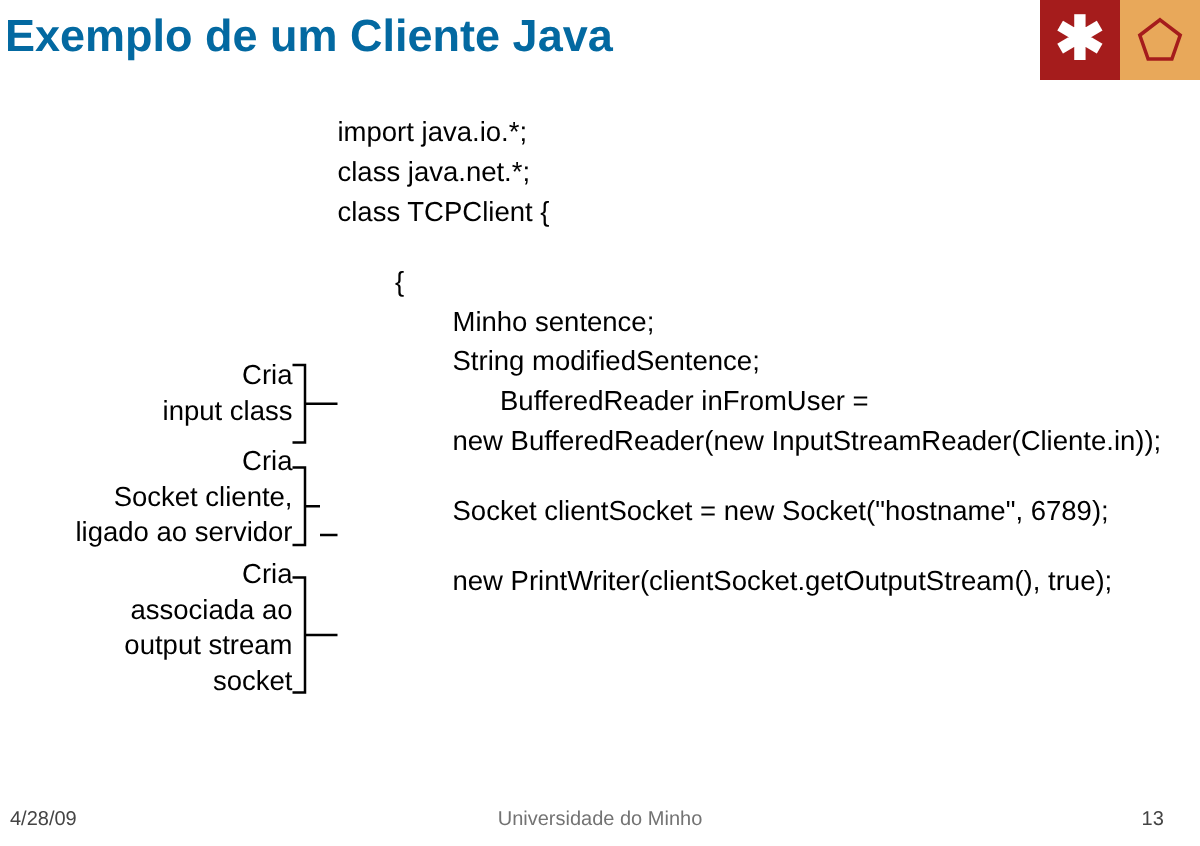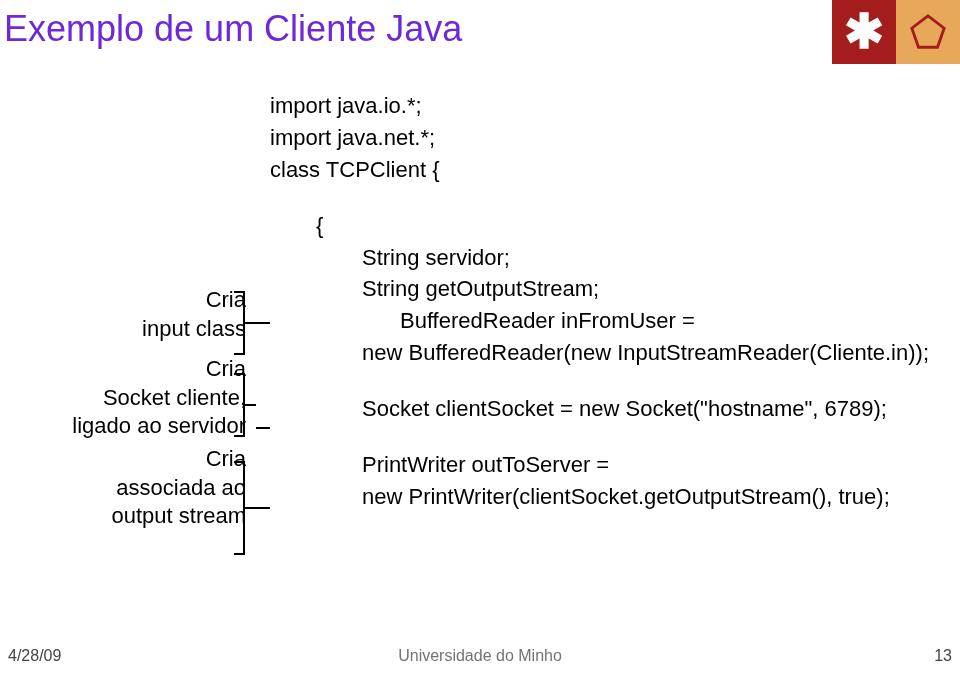--- a/index.html
+++ b/index.html
@@ -9,22 +9,22 @@
       background: #fff;
       font-family: Arial, Helvetica, sans-serif;
       position: relative;
       overflow: hidden;
     }
     .title {
       position: absolute;
       top: 8px;
       left: 4px;
       font-size: 36px;
-      font-weight: normal;
-      color: #6d28d9;
+      font-weight: bold;
+      color: #0369a1;
     }
     .logo-container {
       position: absolute;
       top: 0;
       right: 0;
       display: flex;
       gap: 0;
     }
     .logo-square {
       width: 64px;
@@ -50,21 +50,21 @@
       top: 90px;
       left: 270px;
       font-family: Arial, sans-serif;
       font-size: 22px;
       color: #000;
       line-height: 1.45;
     }
     .code-line { white-space: pre; }
     .annotations {
       position: absolute;
-      left: 16px;
+      left: 4px;
       top: 230px;
       width: 230px;
       font-family: "Comic Sans MS", cursive, sans-serif;
       font-size: 22px;
       color: #000;
       text-align: right;
       line-height: 1.3;
     }
     .anno-block { margin-bottom: 8px; }
     .bracket {
@@ -84,21 +84,21 @@
       position: absolute;
       bottom: 12px;
       left: 50%;
       transform: translateX(-50%);
       font-size: 16px;
       color: #737373;
     }
     .footer-right {
       position: absolute;
       bottom: 12px;
-      right: 8px;
+      right: 29px;
       font-size: 16px;
       color: #444;
     }
     .ind1 { padding-left: 46px; }
     .ind2 { padding-left: 92px; }
     .ind3 { padding-left: 130px; }
   </style>
 </head>
 <body>
 
@@ -110,49 +110,49 @@
   </div>
   <div class="logo-square logo-orange">
     <svg class="pentagon" viewBox="0 0 40 40">
       <polygon points="20,3 37,16 30,36 10,36 3,16" fill="none" stroke="#a51c1c" stroke-width="3"></polygon>
     </svg>
   </div>
 </div>
 
 <div class="code-area">
   <div class="code-line">import java.io.*;</div>
-  <div class="code-line">import java.net.*;</div>
+  <div class="code-line">class java.net.*;</div>
   <div class="code-line">class TCPClient {</div>
   <div style="height:24px"></div>
   <div class="code-line ind1">{</div>
-  <div class="code-line ind2">String servidor;</div>
-  <div class="code-line ind2">String getOutputStream;</div>
+  <div class="code-line ind2">Minho sentence;</div>
+  <div class="code-line ind2">String modifiedSentence;</div>
   <div class="code-line ind3">BufferedReader inFromUser =</div>
   <div class="code-line ind2">new BufferedReader(new InputStreamReader(Cliente.in));</div>
   <div style="height:24px"></div>
   <div class="code-line ind2">Socket clientSocket = new Socket("hostname", 6789);</div>
   <div style="height:24px"></div>
-  <div class="code-line ind2">PrintWriter outToServer =</div>
   <div class="code-line ind2">new PrintWriter(clientSocket.getOutputStream(), true);</div>
 </div>
 
 <div class="annotations">
   <div class="anno-block" style="margin-top:56px;">
     <div>Cria</div>
     <div>input class</div>
   </div>
   <div class="anno-block" style="margin-top:12px;">
     <div>Cria</div>
     <div>Socket cliente,</div>
     <div>ligado ao servidor</div>
   </div>
   <div class="anno-block" style="margin-top:-4px;">
     <div>Cria</div>
     <div>associada ao</div>
     <div>output stream</div>
+    <div>socket</div>
   </div>
 </div>
 
 <svg class="bracket" style="left:232px; top:290px; width:40px; height:70px;">
   <path d="M 2 2 L 12 2 L 12 33 L 24 33 L 12 33 L 12 64 L 2 64"></path>
   <path d="M 24 33 L 38 33"></path>
 </svg>
 
 <svg class="bracket" style="left:232px; top:372px; width:40px; height:70px;">
   <path d="M 2 2 L 12 2 L 12 33 L 24 33 L 12 33 L 12 64 L 2 64"></path>

